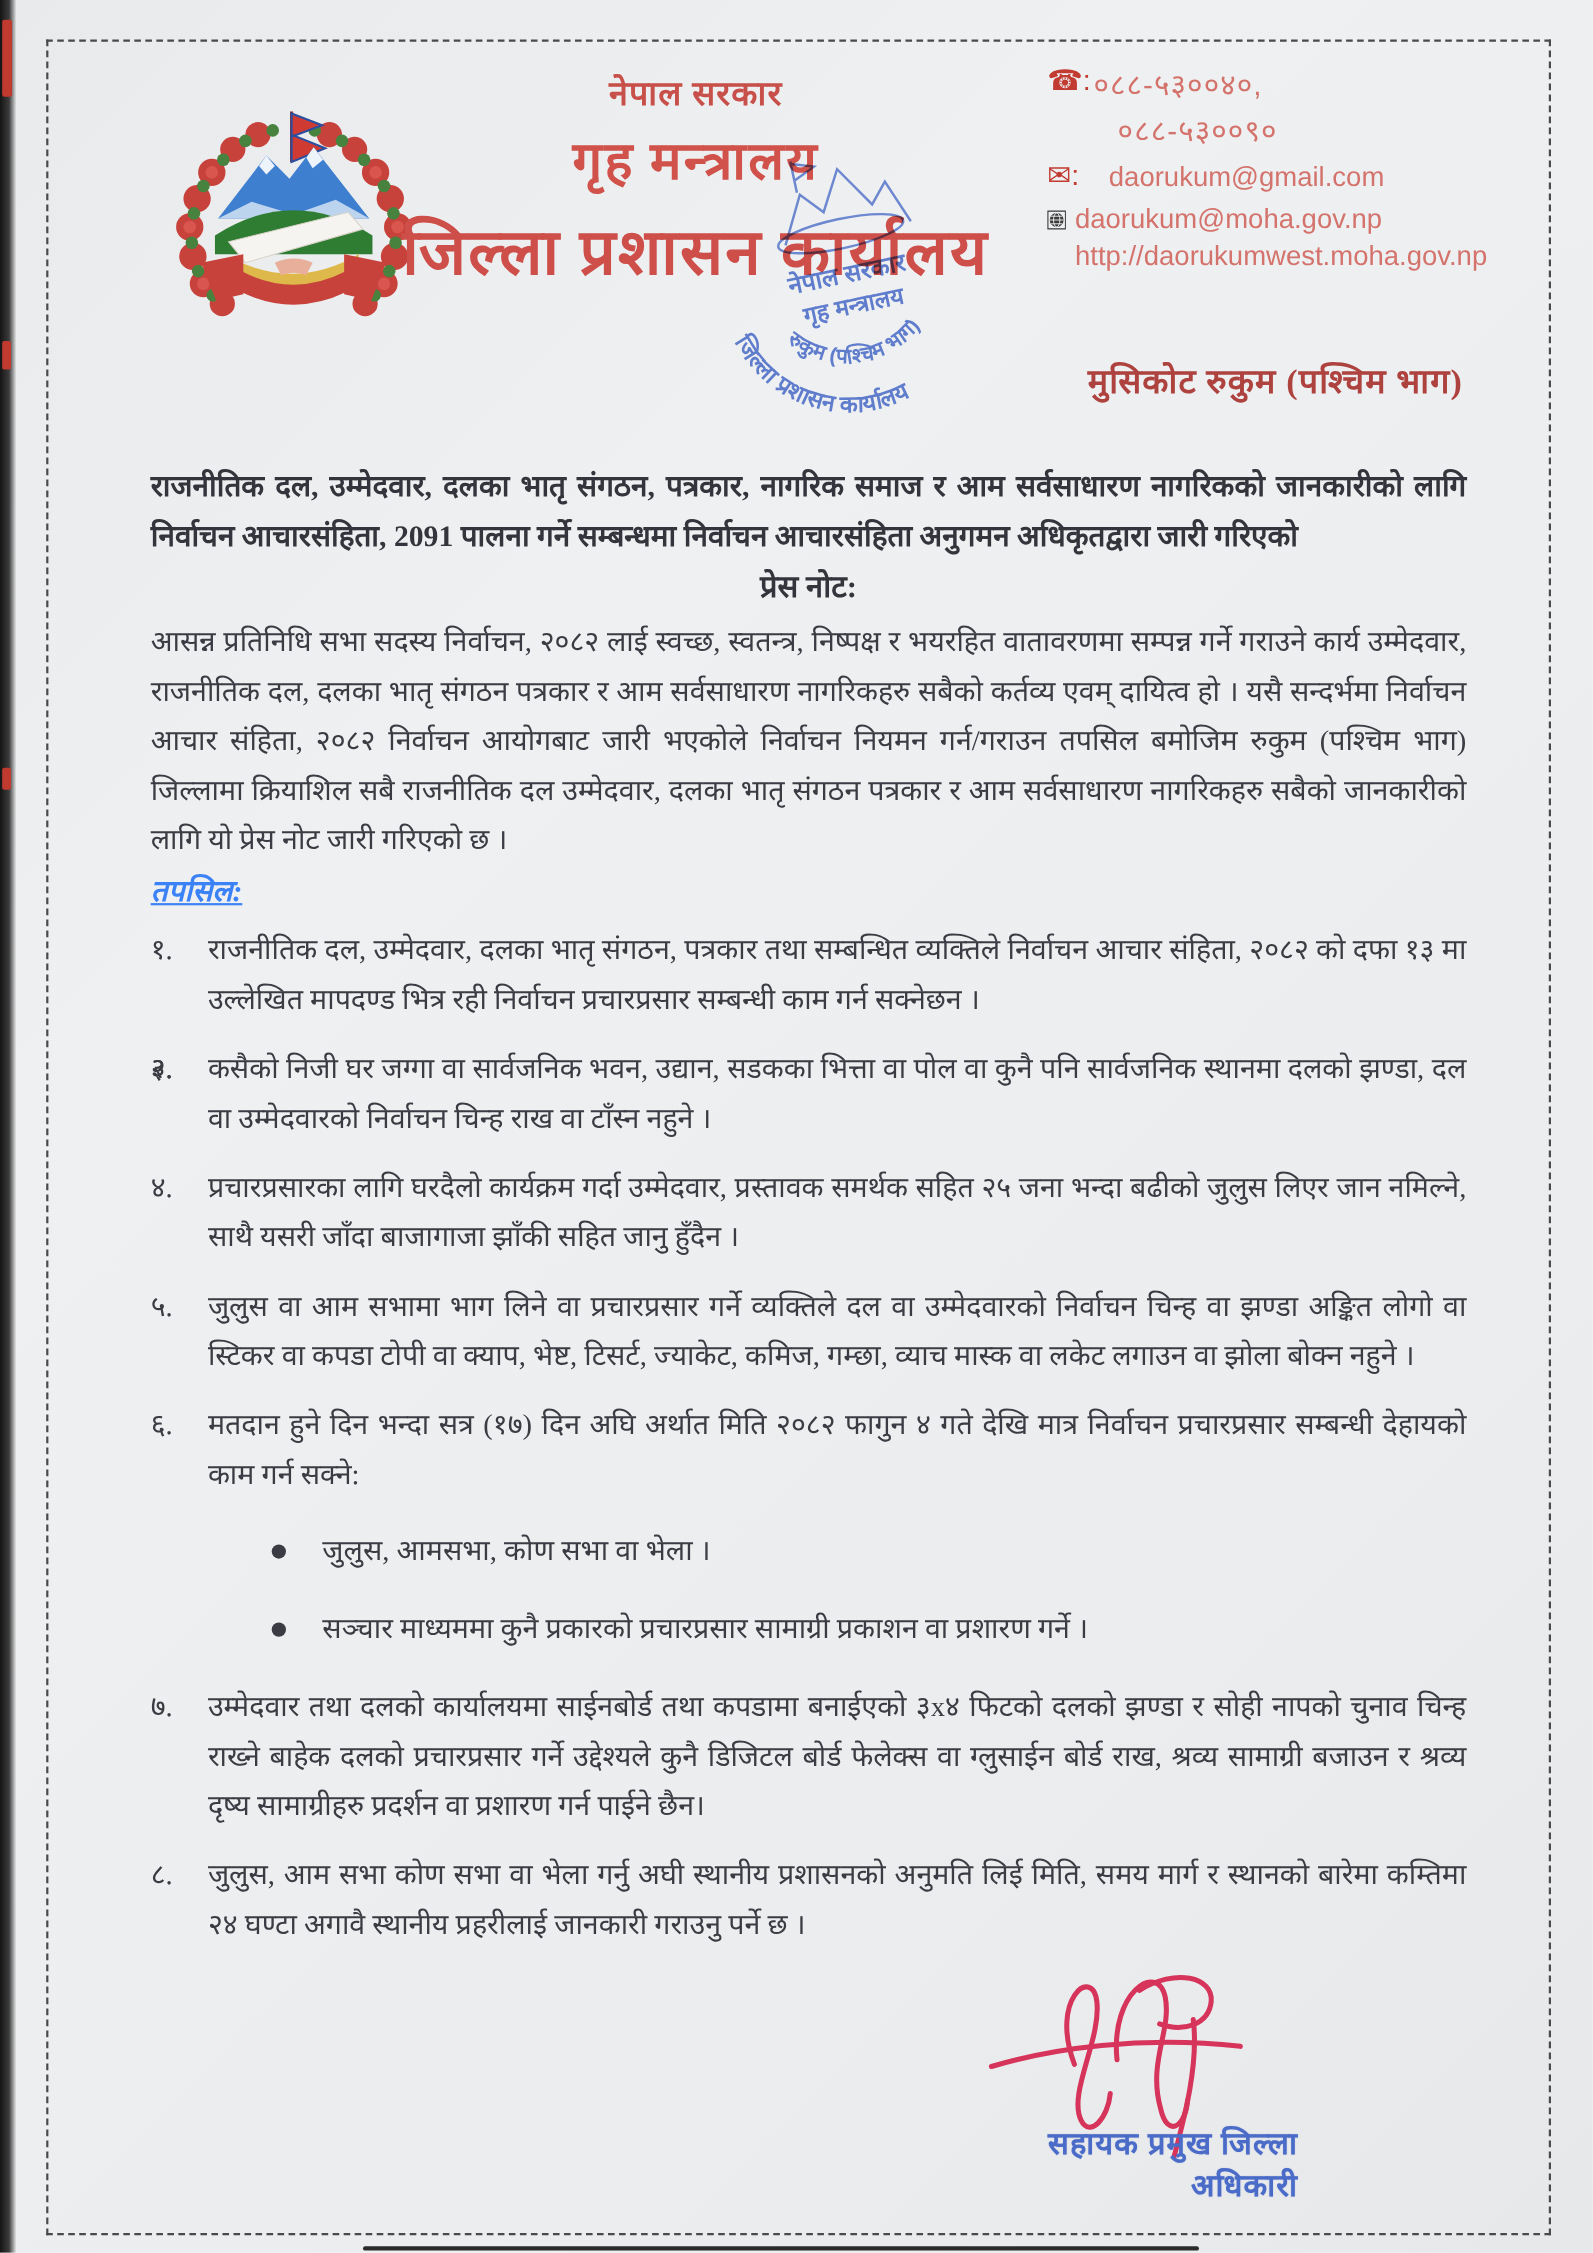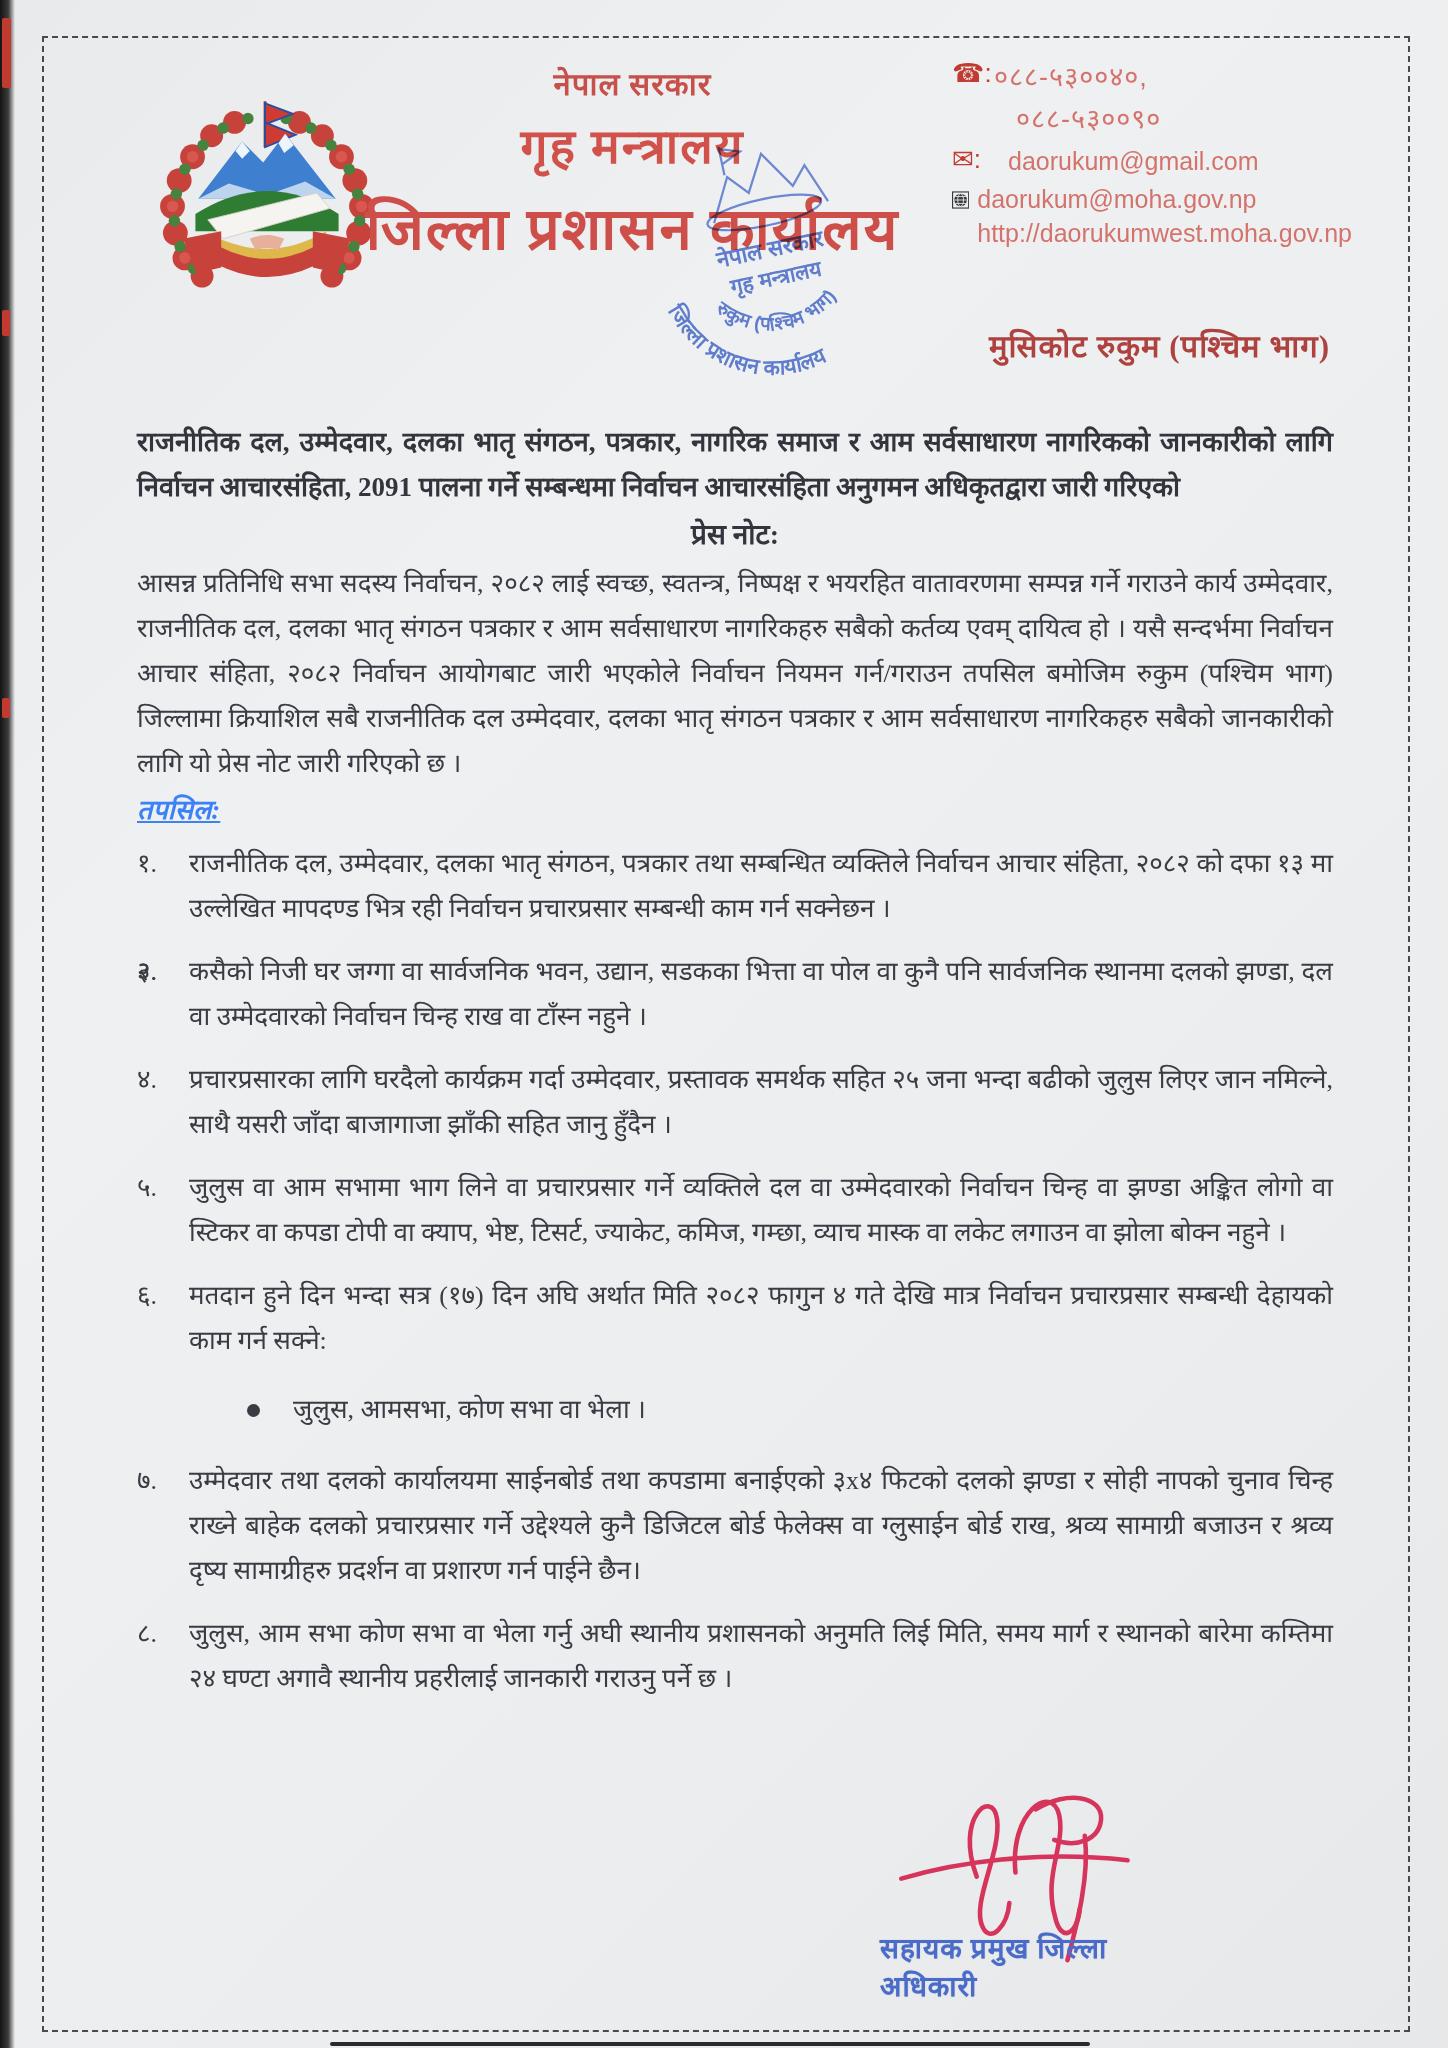--- a/index.html
+++ b/index.html
@@ -28,21 +28,21 @@
   .c-icon{width:42px;flex:0 0 42px;font-size:26px;color:#c23b31;line-height:30px;}
   .c-txt{font-size:25px;color:#d4736c;line-height:34px;}
   .c-phone{font-size:27px;color:#d4736c;letter-spacing:1px;line-height:38px;}
   .c-indent{margin-left:64px;}
   .globe{width:30px;height:30px;margin-top:3px;}
   .location{position:absolute;right:118px;top:303px;font-size:31px;font-weight:bold;
     color:#ad423e;z-index:3;letter-spacing:1px;margin-top:21px;}
   
   .stamp{position:absolute;left:620px;top:105px;width:300px;height:290px;z-index:5;
     opacity:.85;mix-blend-mode:multiply;transform:rotate(-12deg);}
-  .stamp-bottom{position:absolute;left:880px;top:1928px;width:300px;text-align:left;
+  .stamp-bottom{position:absolute;left:880px;top:1928px;width:300px;text-align:right;
     font-size:28px;font-weight:bold;color:#4a6cc8;z-index:6;letter-spacing:1px;
     text-shadow:0 0 1px rgba(74,108,200,.5);}
   .signature{position:absolute;left:885px;top:1772px;width:265px;height:195px;z-index:6;}
   
   .doc-body{position:absolute;left:137px;top:420px;width:1196px;z-index:2;
     font-size:26px;line-height:45px;}
   .subject{font-weight:bold;text-align:justify;font-size:27px;color:#34343c;}
   .press-title{text-align:center;font-weight:bold;font-size:28px;margin:2px 0 4px 0;color:#34343c;}
   .intro{text-align:justify;margin-top:4px;}
   .tapsil{font-weight:bold;font-style:italic;font-size:27px;margin-top:2px;color:#3b82f6;text-decoration:underline;}
@@ -211,20 +211,24 @@
       <span>जुलुस वा आम सभामा भाग लिने वा प्रचारप्रसार गर्ने व्यक्तिले दल वा उम्मेदवारको निर्वाचन चिन्ह वा झण्डा अङ्कित लोगो वा स्टिकर वा कपडा टोपी वा क्याप, भेष्ट, टिसर्ट, ज्याकेट, कमिज, गम्छा, व्याच मास्क वा लकेट लगाउन वा झोला बोक्न नहुने ।</span>
     </li>
     <li>
       <span class="num">६.</span>
       <span>मतदान हुने दिन भन्दा सत्र (१७) दिन अघि अर्थात मिति २०८२ फागुन ४ गते देखि मात्र निर्वाचन प्रचारप्रसार सम्बन्धी देहायको काम गर्न सक्ने:</span>
       <ul class="bullets">
         <li>
           <span class="bdot"></span>
           <span>जुलुस, आमसभा, कोण सभा वा भेला ।</span>
         </li>
+        <li>
+          <span class="bdot"></span>
+          <span>सञ्चार माध्यममा कुनै प्रकारको प्रचारप्रसार सामाग्री प्रकाशन वा प्रशारण गर्ने ।</span>
+        </li>
       </ul>
     </li>
     <li>
       <span class="num">७.</span>
       <span>उम्मेदवार तथा दलको कार्यालयमा साईनबोर्ड तथा कपडामा बनाईएको ३x४ फिटको दलको झण्डा र सोही नापको चुनाव चिन्ह राख्ने बाहेक दलको प्रचारप्रसार गर्ने उद्देश्यले कुनै डिजिटल बोर्ड फेलेक्स वा ग्लुसाईन बोर्ड राख, श्रव्य सामाग्री बजाउन र श्रव्य दृष्य सामाग्रीहरु प्रदर्शन वा प्रशारण गर्न पाईने छैन।</span>
     </li>
     <li>
       <span class="num">८.</span>
       <span>जुलुस, आम सभा कोण सभा वा भेला गर्नु अघी स्थानीय प्रशासनको अनुमति लिई मिति, समय मार्ग र स्थानको बारेमा कम्तिमा २४ घण्टा अगावै स्थानीय प्रहरीलाई जानकारी गराउनु पर्ने छ ।</span>
     </li>

